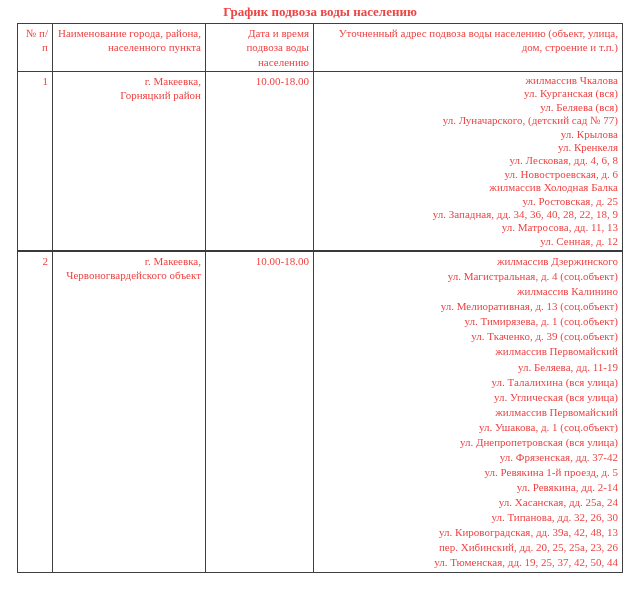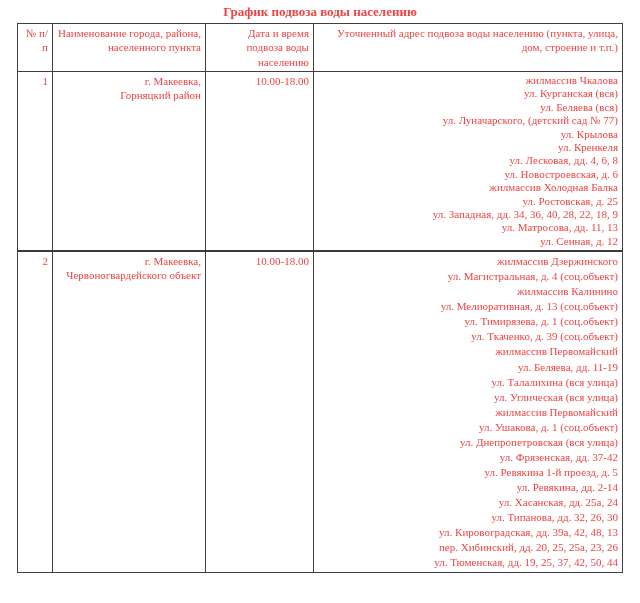--- a/index.html
+++ b/index.html
@@ -66,21 +66,21 @@
       <col style="width:35px">
       <col style="width:153px">
       <col style="width:108px">
       <col style="width:309px">
     </colgroup>
     <thead>
       <tr>
         <th class="col-num">№ п/п</th>
         <th class="col-location">Наименование города, района, населенного пункта</th>
         <th class="col-time">Дата и время подвоза воды населению</th>
-        <th class="col-addr">Уточненный адрес подвоза воды населению (пункта, улица, дом, строение и т.п.)</th>
+        <th class="col-addr">Уточненный адрес подвоза воды населению (объект, улица, дом, строение и т.п.)</th>
       </tr>
     </thead>
     <tbody>
         <tr class="data-row row-0">
           <td class="col-num">1</td>
           <td class="col-location">
             <div class="loc-line">г. Макеевка,</div>
             <div class="loc-line">Горняцкий район</div>
           </td>
           <td class="col-time">10.00-18.00</td>

